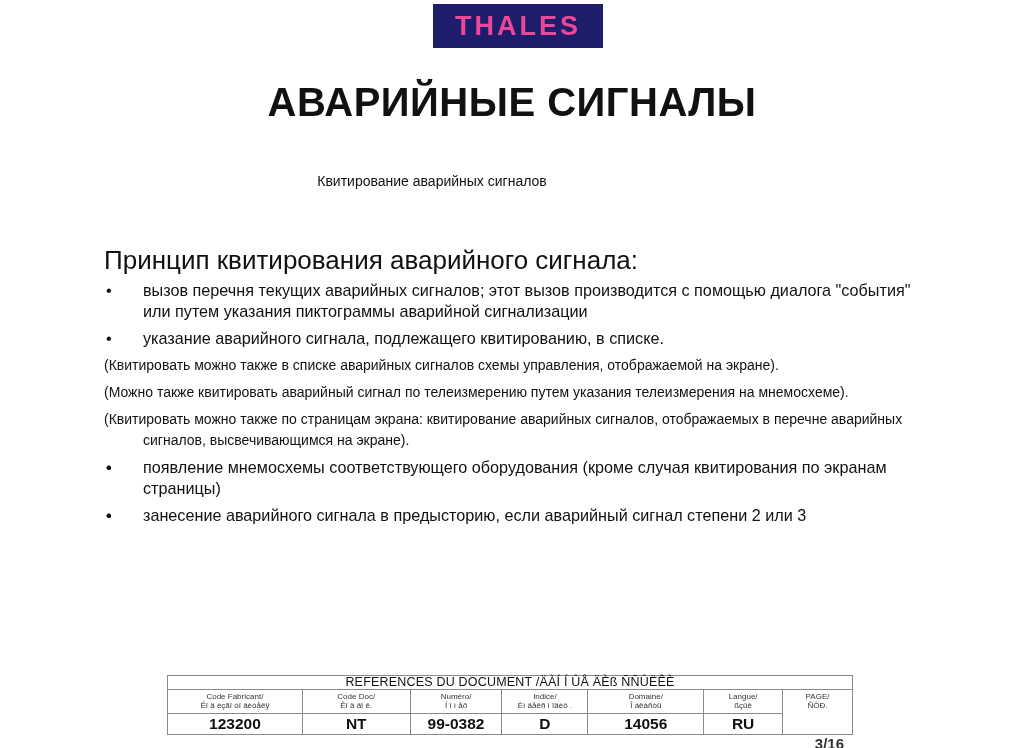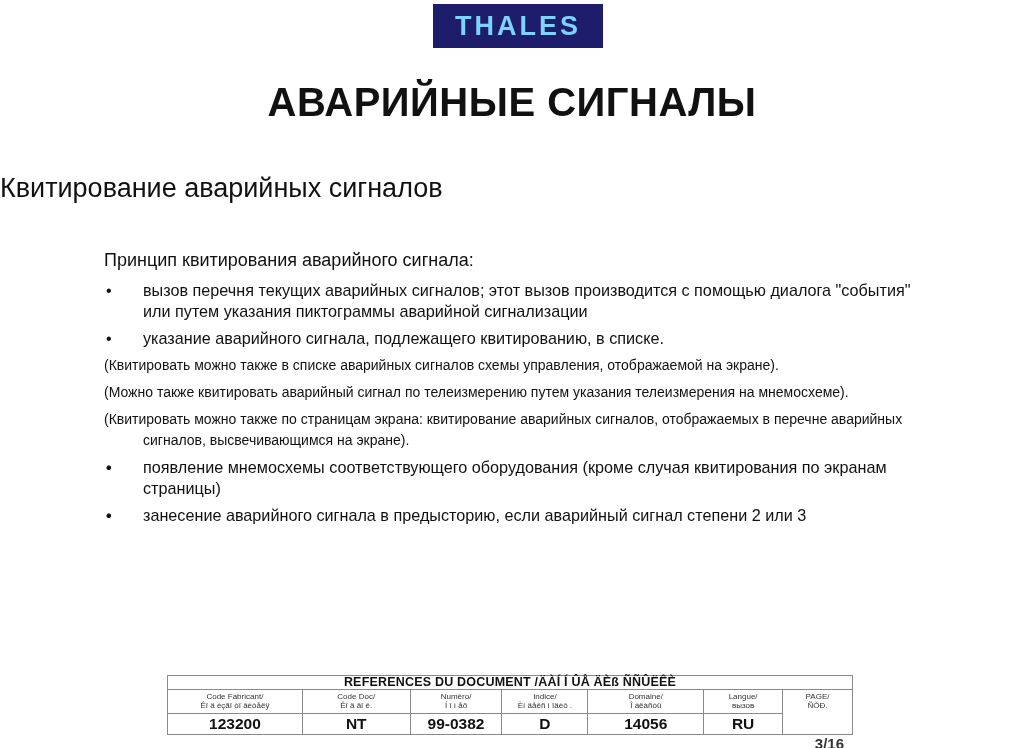--- a/index.html
+++ b/index.html
@@ -5,47 +5,47 @@
     html, body { margin:0; padding:0; }
     body {
       width:1024px; height:748px; overflow:hidden; background:#ffffff;
       font-family:"Liberation Sans", sans-serif; color:#111111; position:relative;
     }
     .logo {
       position:absolute; left:433px; top:4px; width:170px; height:44px;
       background:#1d1d6b; display:flex; align-items:center; justify-content:center;
     }
     .logo-text {
-      color:#7dd3fc; font-weight:bold; font-size:27px; letter-spacing:3px;
+      color:#ec4899; font-weight:bold; font-size:27px; letter-spacing:3px;
       font-family:"Liberation Sans", sans-serif; position:relative;
     }
     .title {
       position:absolute; left:0; width:1024px; top:80px; text-align:center;
       font-size:40px; font-weight:bold; letter-spacing:0.5px;
     }
     .subtitle {
-      position:absolute; left:0; width:864px; top:173px; 
-      font-size:27px;
+      position:absolute; left:0; width:864px; top:173px; text-align:center;
+      font-size:14px;
     }
     .content { position:absolute; left:104px; top:246px; width:820px; }
-    .h2 { font-size:18px; margin:0 0 6px 0; line-height:28px; }
+    .h2 { font-size:26px; margin:0 0 6px 0; line-height:28px; }
     .bullet {
       position:relative; padding-left:39px; font-size:16.2px; line-height:21px; margin-bottom:6px;
     }
     .bullet .dot { position:absolute; left:2px; top:0; }
     .para {
       font-size:14px; line-height:21px; padding-left:39px; text-indent:-39px; margin-bottom:6px;
     }
     .h2.second { margin-top:2px; }
     .ref-table {
       position:absolute; left:167px; top:675px; width:686px; border-collapse:collapse;
       font-family:"Liberation Sans", sans-serif;
     }
     .ref-table td { border:1px solid #8a8a8a; padding:0; text-align:center; vertical-align:top; }
-    .ref-head { height:13px; font-size:12.5px; line-height:13px; letter-spacing:0.2px;font-weight:bold; }
+    .ref-head { height:13px; font-size:12.5px; line-height:13px; letter-spacing:0.2px; }
     .lbl { height:21px; font-size:8px; line-height:9px; color:#333; padding-top:2px !important; }
     .val { height:20px; font-size:15.5px; font-weight:bold; line-height:20px; }
     .page-cell { position:relative; }
     .page-num {
       position:absolute; right:8px; bottom:-14px; font-size:15px; font-weight:bold;margin-left:8px;
     }
   </style>
 </head>
 <body>
 
@@ -107,21 +107,21 @@
     <td class="lbl" style="width:85px">
       <div>Indice/</div>
       <div>Èí äåêñ ì îäèô .</div>
     </td>
     <td class="lbl" style="width:115px">
       <div>Domaine/</div>
       <div>Î áëàñòü</div>
     </td>
     <td class="lbl" style="width:78px">
       <div>Langue/</div>
-      <div>вызов</div>
+      <div>ßçûê</div>
     </td>
     <td class="lbl page-cell" rowspan="2" style="width:69px">
       <div>PAGE/</div>
       <div>ÑÒÐ.</div>
       <span class="page-num">3/16</span>
     </td>
   </tr>
   <tr>
     <td class="val">123200</td>
     <td class="val">NT</td>

